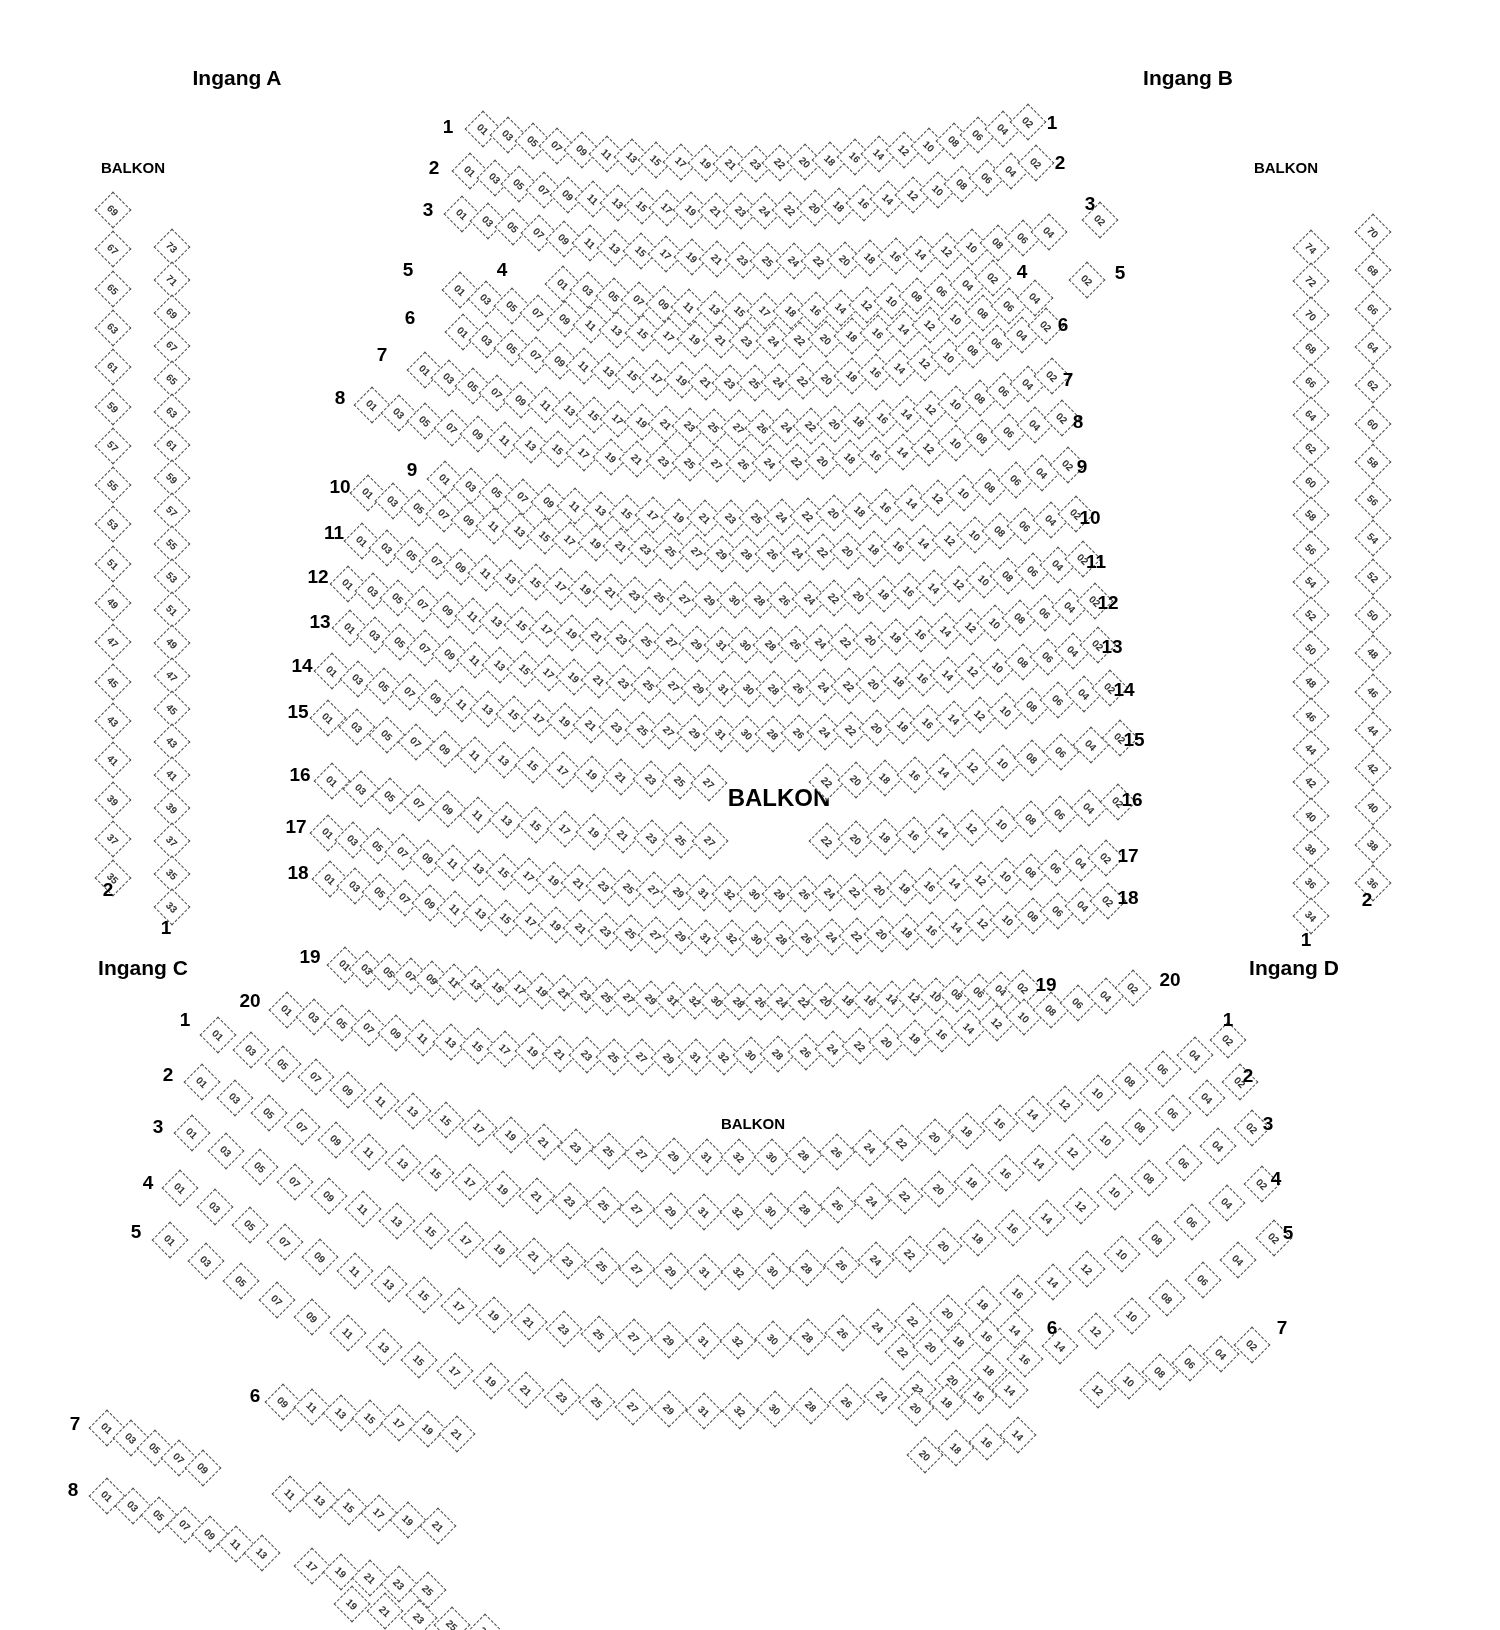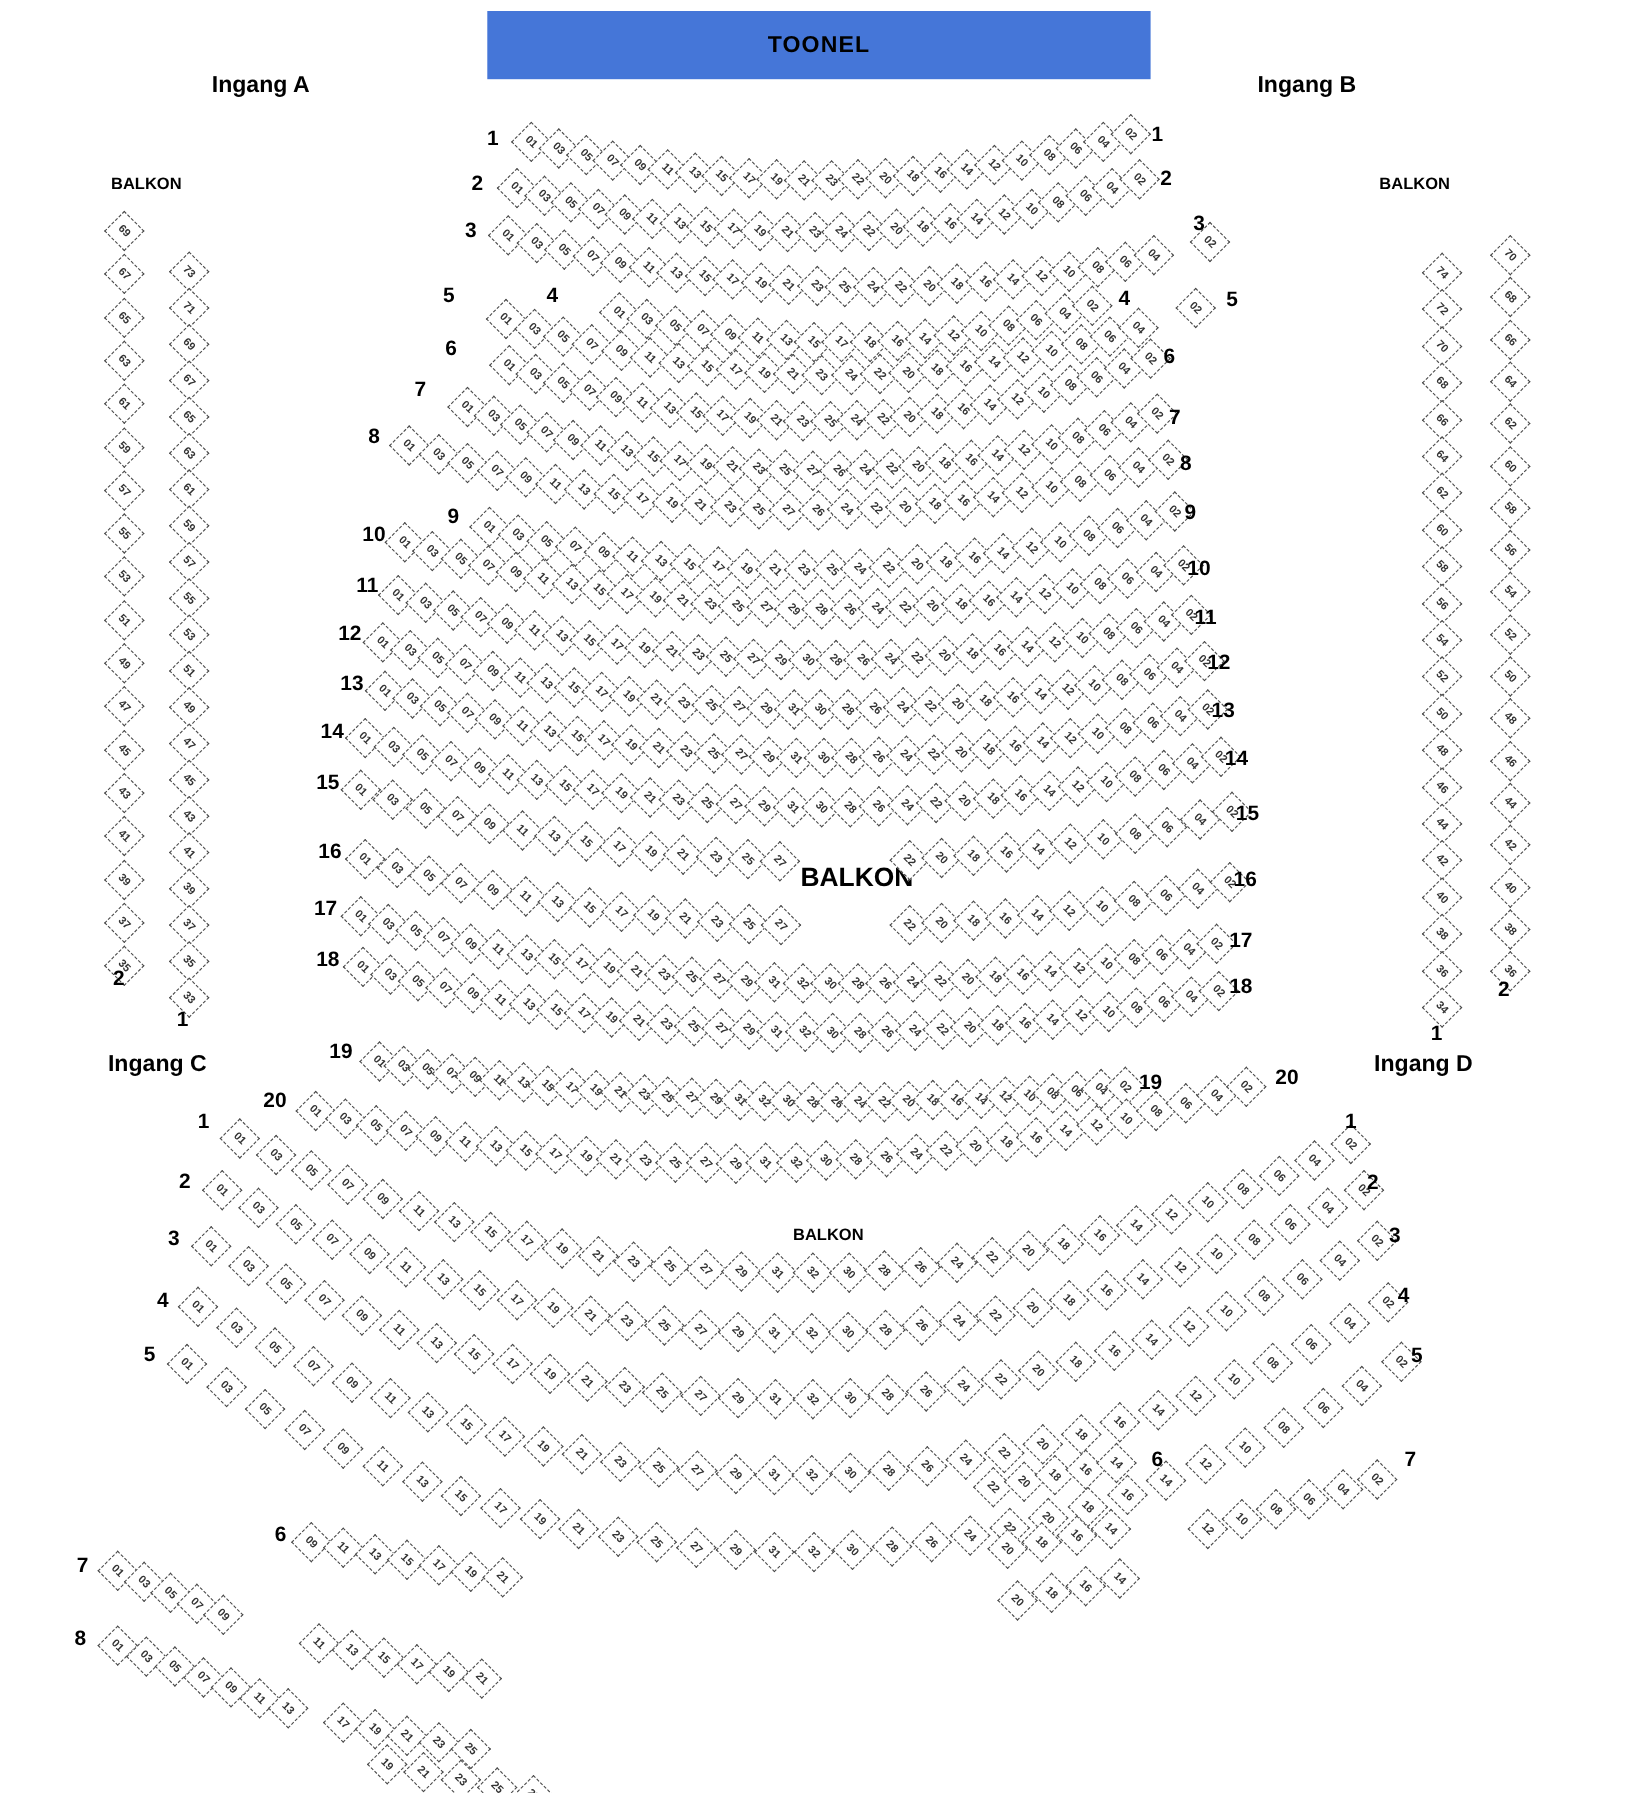--- a/index.html
+++ b/index.html
@@ -11,21 +11,20 @@
   .rowlab{position:absolute;transform:translate(-50%,-50%);font-size:19px;font-weight:bold;color:#000;}
   .seat{position:absolute;width:26px;height:26px;margin-left:-13px;margin-top:-13px;
         border:1px dashed #4a4a4a;background:#fff;transform:rotate(45deg);
         display:flex;align-items:center;justify-content:center;box-sizing:border-box;}
   .seat span{font-size:10px;font-weight:600;color:#333;letter-spacing:0px;}
 </style>
 </head>
 <body>
 
 <div id="plan">
-  <div class="stage" style="background: rgb(69, 118, 216);">TOONEL</div>
   <div class="biglab" style="left:237px;top:78px;">Ingang A</div>
   <div class="biglab" style="left:1188px;top:78px;">Ingang B</div>
   <div class="biglab" style="left:143px;top:968px;">Ingang C</div>
   <div class="biglab" style="left:1294px;top:968px;">Ingang D</div>
   <div class="medlab" style="left:133px;top:167px;">BALKON</div>
   <div class="medlab" style="left:1286px;top:167px;">BALKON</div>
   <div class="medlab" style="left:753px;top:1123px;">BALKON</div>
   <div class="regie" style="left:779px;top:798px;">BALKON</div>
   <div id="seats-layer">
       <div class="seat" style="left: 483px; top: 129px;">

